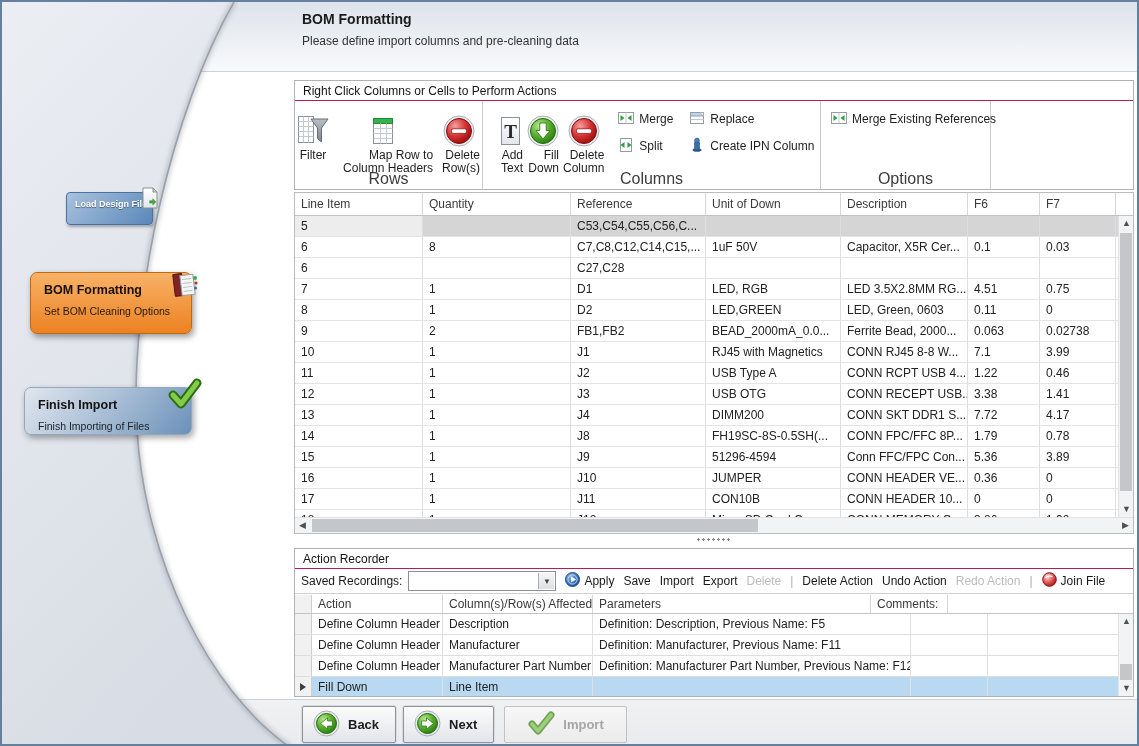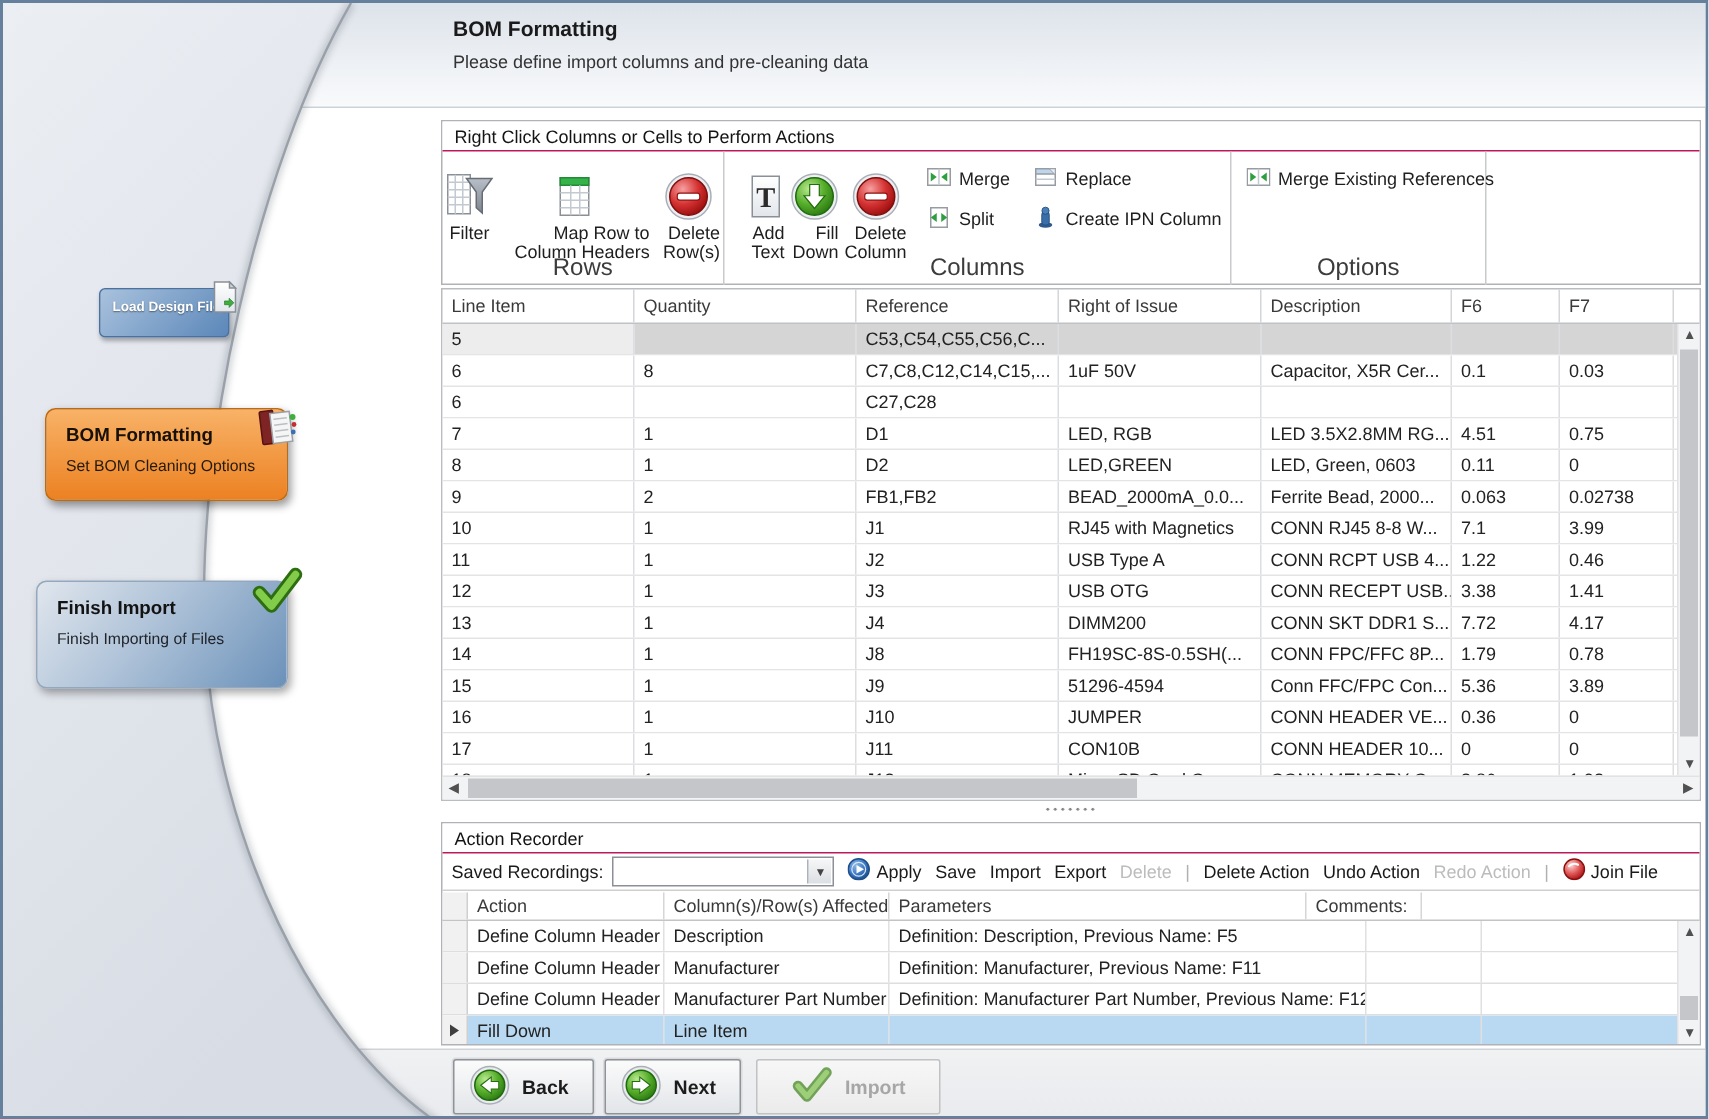--- a/index.html
+++ b/index.html
@@ -20,21 +20,21 @@
   .card { position:absolute; cursor:pointer; }
   .card-load { left:64px; top:190px; width:87px; height:33px; border-radius:4px; border:1px solid #4a72a0;
     background:linear-gradient(135deg,#a9c2dd,#5b87b9); box-shadow:1px 2px 3px rgba(0,0,0,.3); padding:6px 0 0 8px; }
   .card-load .t { font-size:9px; font-weight:bold; color:#fff; text-shadow:0 1px 1px rgba(0,0,0,.45); }
   .card-load .ic { position:absolute; right:-7px; top:-6px; }
   .card-bom { left:28px; top:270px; width:162px; height:62px; border-radius:7px; border:1px solid #c06a10;
     background:linear-gradient(#f8b267,#ec8122); box-shadow:2px 3px 6px rgba(0,0,0,.4); }
   .card-bom .t { padding:10px 0 0 13px; font-size:12.5px; font-weight:bold; color:#171006; }
   .card-bom .s { padding:8px 0 0 13px; font-size:10.5px; color:#241a0b; }
   .card-bom .ic { position:absolute; right:-9px; top:-3px; }
-  .card-finish { left:22px; top:385px; width:168px; height:72px; border-radius:7px; border:1px solid #93a7bd;
+  .card-finish { left:22px; top:385px; width:168px; height:48px; border-radius:7px; border:1px solid #93a7bd;
     background:linear-gradient(130deg,#e0e6ed 0%,#aec2d8 45%,#6b91b9 100%); box-shadow:2px 3px 6px rgba(0,0,0,.35); }
   .card-finish .t { padding:10px 0 0 13px; font-size:12.5px; font-weight:bold; color:#121212; }
   .card-finish .s { padding:8px 0 0 13px; font-size:10.5px; color:#20242a; }
   .card-finish .ic { position:absolute; right:-12px; top:-10px; }
 
   
   .gbox { position:absolute; background:#fff; border:1px solid #b0b2b6; }
   .gbox-caption { height:20px; line-height:20px; padding-left:8px; font-size:12px; color:#141414; border-bottom:1px solid #be185d; background:#fff; }
 
   
@@ -343,21 +343,21 @@
       </div>
       <div class="rgroup g-fill"></div>
     </div>
   </div>
 
   <div id="main-grid">
     <div class="mg-head" id="mg-head">
         <div class="hcell" style="width: 128px;">Line Item</div>
         <div class="hcell" style="width: 148px;">Quantity</div>
         <div class="hcell" style="width: 135px;">Reference</div>
-        <div class="hcell" style="width: 135px;">Right of Issue</div>
+        <div class="hcell" style="width: 135px;">Unit of Down</div>
         <div class="hcell" style="width: 127px;">Description</div>
         <div class="hcell" style="width: 72px;">F6</div>
         <div class="hcell" style="width: 76px;">F7</div>
         <div class="hcell fill"></div>
       </div>
     <div class="mg-rows" id="mg-rows">
         <div class="grow sel">
           <div class="gcell" style="width: 128px;">5</div>
           <div class="gcell" style="width: 148px;"></div>
           <div class="gcell" style="width: 135px;">C53,C54,C55,C56,C...</div>

